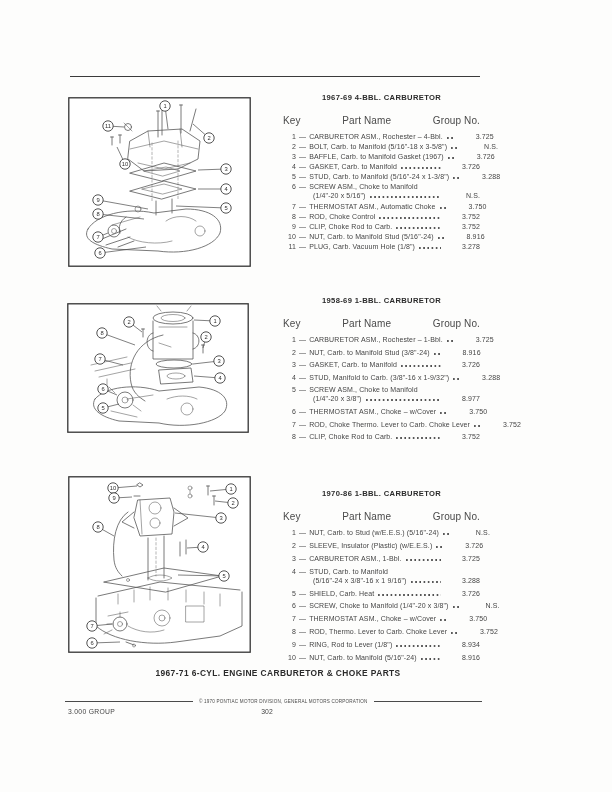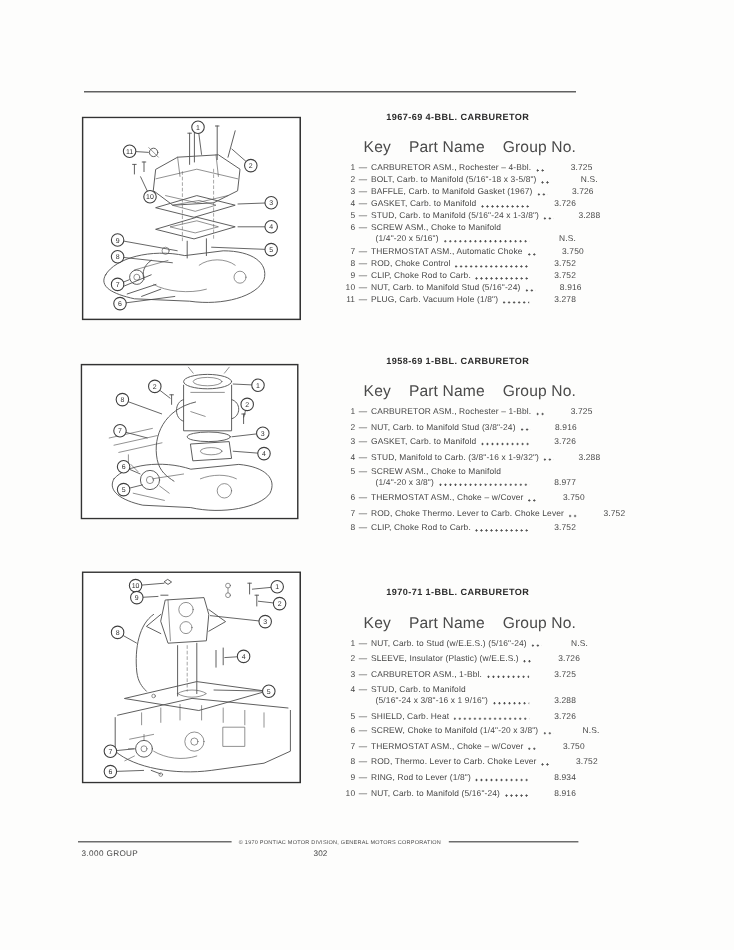--- a/index.html
+++ b/index.html
@@ -16,21 +16,21 @@
   .art{fill:none;stroke:#585858;stroke-width:0.8;stroke-linecap:round;stroke-linejoin:round;}
   .art .thin{stroke-width:0.55;}
   .art .dash{stroke-dasharray:2.4 2.2;stroke-width:0.5;stroke:#6a6a6a;}
   .callout-num{font:5.8px "Liberation Sans",sans-serif;fill:#2f2f2f;}
   #d1{left:68px;top:97px;} #d2{left:67px;top:303px;} #d3{left:68px;top:476px;}
 
   
   .ptable{position:absolute;width:197px;font-size:7px;letter-spacing:.12px;}
   #t1{left:283px;top:93px;} #t2{left:283px;top:296px;} #t3{left:283px;top:489px;}
   .sec-title{font-weight:700;font-size:7.6px;letter-spacing:.35px;text-align:center;color:#2b2b2b;}
-  .thead{display:flex;align-items:flex-end;margin-top:13px;font-size:13px;color:#4a4a4a;margin-left:20px;}
+  .thead{display:flex;align-items:flex-end;margin-top:13px;font-size:10px;color:#4a4a4a;}
   .hname{flex:1;text-align:center;}
   .rows{margin-top:7px;}
   .l1,.l2{display:flex;align-items:baseline;}
   .l2{padding-left:30px;margin-top:2px;}
   .rkey{flex:0 0 13px;text-align:right;}
   .rdash{flex:0 0 auto;padding:0 3px;}
   .rname{white-space:nowrap;}
   .rgroup{flex:0 0 30px;text-align:right;}
   .leader{flex:1 1 8px;min-width:8px;align-self:flex-end;height:2px;margin:0 9px 1px 4px;
           background-image:radial-gradient(circle at 1px 1px,#4e4e4e 0.75px,rgba(0,0,0,0) 0.95px);
@@ -483,21 +483,21 @@
         </g>
         <g>
           <line x1="24" y1="167" x2="52" y2="166" stroke="#4a4a4a" stroke-width="0.7"></line>
           <circle cx="24" cy="167" r="5.2" fill="#ffffff" stroke="#3f3f3f" stroke-width="0.9"></circle>
           <text x="24" y="167" dy="2.1" text-anchor="middle" class="callout-num">6</text>
         </g>
       </svg>
   </div>
 
   <div class="ptable s3" id="t3">
-    <div class="sec-title">1970-71 1-BBL. CARBURETOR</div>
+    <div class="sec-title">1970-86 1-BBL. CARBURETOR</div>
     <div class="thead">
       <span class="hkey">Key</span>
       <span class="hname">Part Name</span>
       <span class="hgroup">Group No.</span>
     </div>
     <div class="rows">
         <div class="trow">
           <div class="l1">
             <span class="rkey">1</span>
             <span class="rdash">—</span>
@@ -586,20 +586,21 @@
             <span class="rkey">10</span>
             <span class="rdash">—</span>
             <span class="rname">NUT, Carb. to Manifold (5/16"-24)</span>
             <span class="leader"></span>
             <span class="rgroup">8.916</span>
           </div>
         </div>
       </div>
   </div>
 
+  <div class="bottom-title">1967-71 6-CYL. ENGINE CARBURETOR &amp; CHOKE PARTS</div>
 
   <div class="copyright-row">
     <span class="cline left"></span>
     <span class="copyright-text">© 1970 PONTIAC MOTOR DIVISION, GENERAL MOTORS CORPORATION</span>
     <span class="cline right"></span>
   </div>
 
   <div class="footer-group">3.000 GROUP</div>
   <div class="footer-page">302</div>
 </div>

